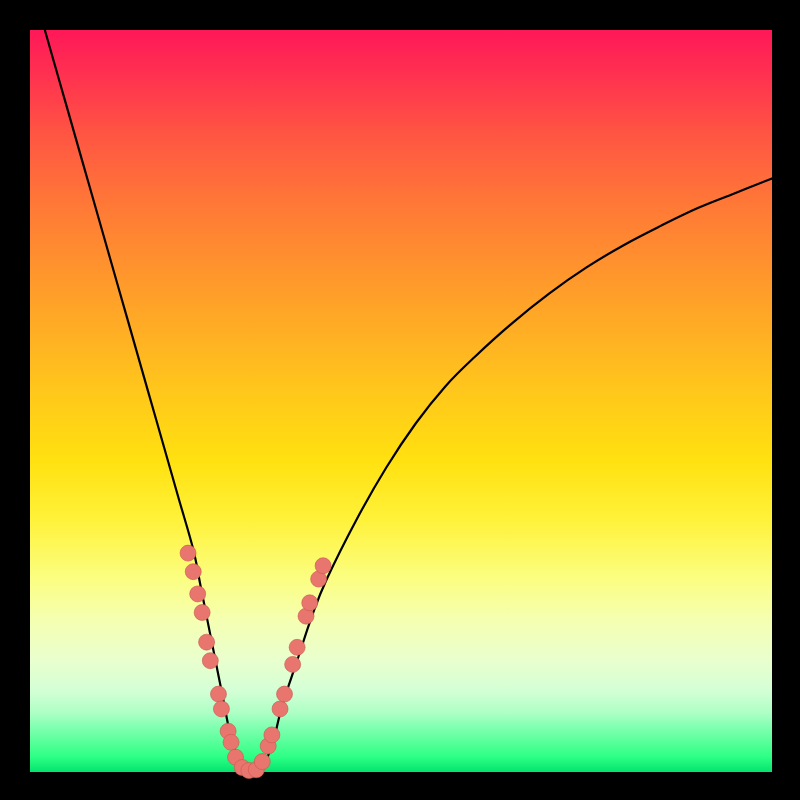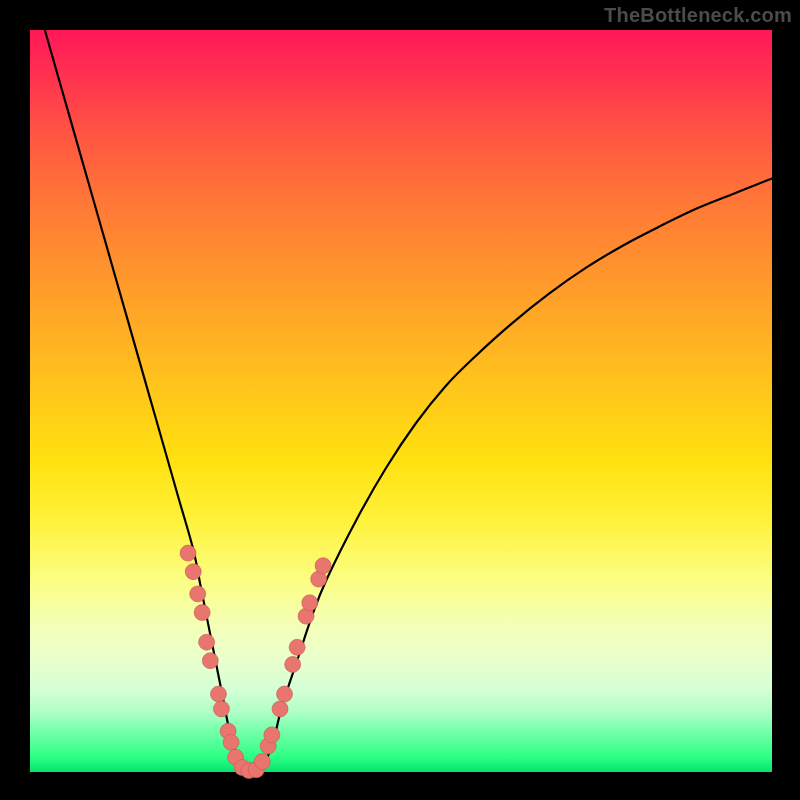--- a/index.html
+++ b/index.html
@@ -95,14 +95,13 @@
           <circle cx="254.51" cy="664.09" r="8" fill="#e8766f" stroke="#c9564f" stroke-width="0.6"></circle>
           <circle cx="262.67" cy="634.41" r="8" fill="#e8766f" stroke="#c9564f" stroke-width="0.6"></circle>
           <circle cx="267.12" cy="617.34" r="8" fill="#e8766f" stroke="#c9564f" stroke-width="0.6"></circle>
           <circle cx="276.02" cy="586.18" r="8" fill="#e8766f" stroke="#c9564f" stroke-width="0.6"></circle>
           <circle cx="279.73" cy="572.82" r="8" fill="#e8766f" stroke="#c9564f" stroke-width="0.6"></circle>
           <circle cx="288.64" cy="549.08" r="8" fill="#e8766f" stroke="#c9564f" stroke-width="0.6"></circle>
           <circle cx="293.09" cy="535.72" r="8" fill="#e8766f" stroke="#c9564f" stroke-width="0.6"></circle>
         </g>
     </svg>
   </div>
-  <div class="watermark">TheBottleneck.com</div>
 </div>
 
 </body></html>

